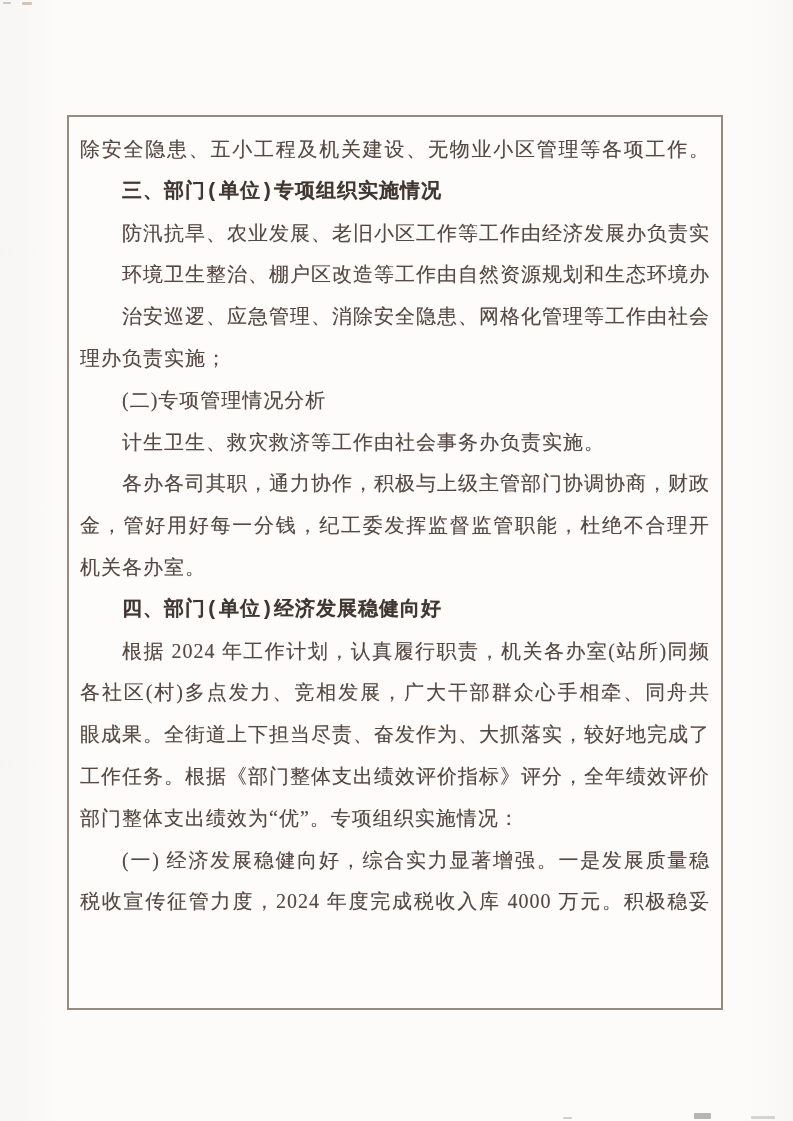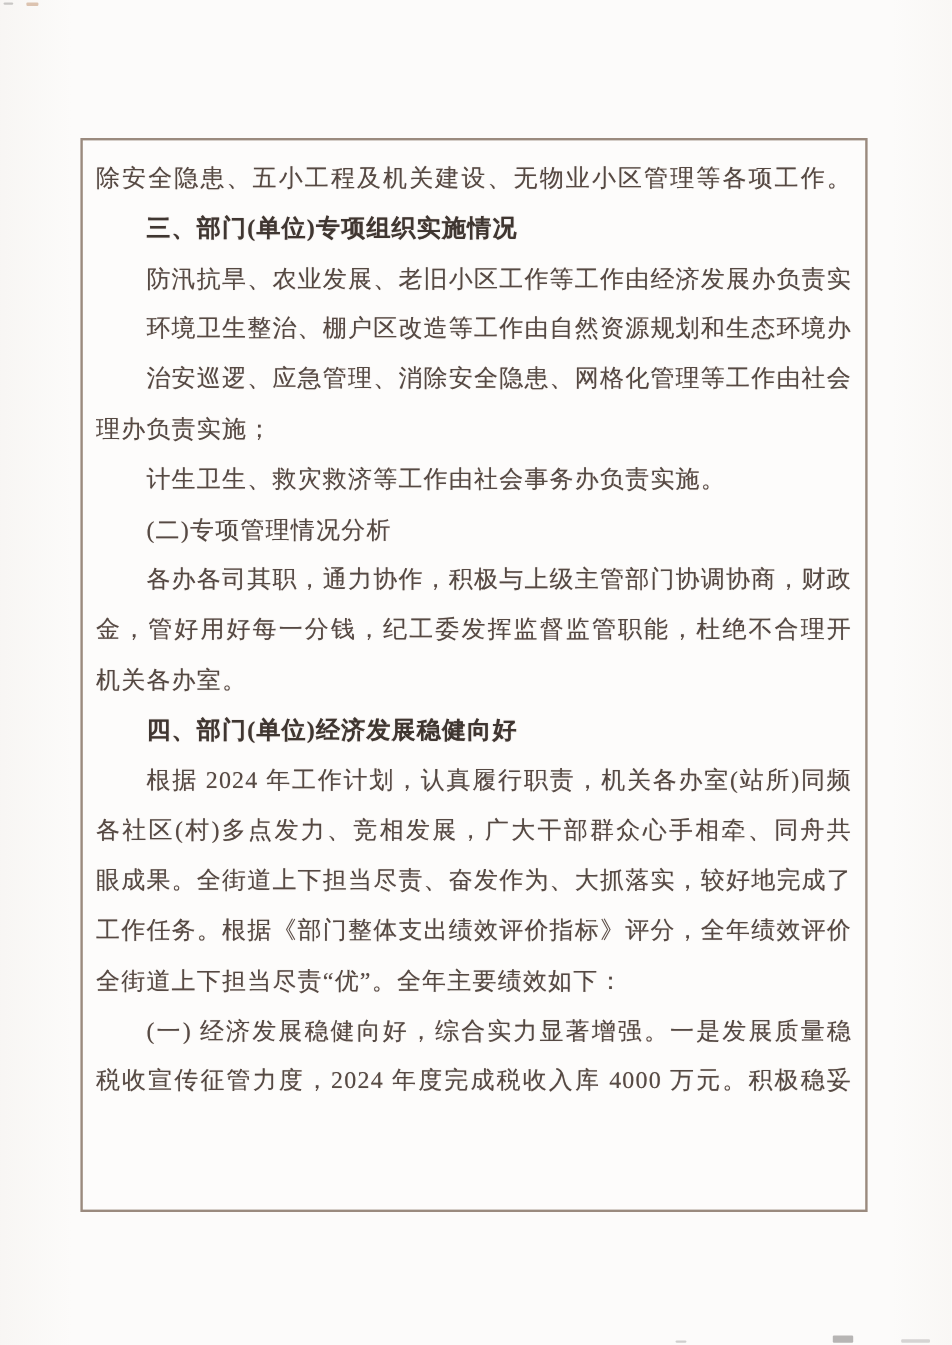--- a/index.html
+++ b/index.html
@@ -50,20 +50,21 @@
     text-align-last: justify;
     text-justify: inter-character;
   }
   .line.indent {
     padding-left: 42px;
   }
   .line.bold {
     font-weight: bold;
     color: #3f3631;
     text-shadow: 0 0 0.8px rgba(90, 64, 55, 0.55);
+    font-family: Liberation Mono, monospace;
   }
   .artifact {
     position: absolute;
     border-radius: 1px;
   }
   .art-top-1   { left: 3px;   top: 2px;    width: 8px;  height: 2px; background: #c9c7c5; }
   .art-top-2   { left: 22px;  top: 2px;    width: 10px; height: 3px; background: #dcc3b0; }
   .art-bot-1   { left: 563px; top: 1117px; width: 9px;  height: 2px; background: #d0cfce; }
   .art-bot-2   { left: 694px; top: 1113px; width: 17px; height: 6px; background: #b7b5b4; }
   .art-bot-3   { left: 751px; top: 1116px; width: 24px; height: 3px; background: #d6d4d3; }
@@ -77,31 +78,31 @@
 <span class="artifact art-top-2"></span>
 
 <div class="doc-box">
   <div>
       <div class="line fill">除安全隐患、五小工程及机关建设、无物业小区管理等各项工作。2024 年项目支出</div>
       <div class="line indent bold">三、部门(单位)专项组织实施情况</div>
       <div class="line indent">防汛抗旱、农业发展、老旧小区工作等工作由经济发展办负责实施；</div>
       <div class="line indent fill">环境卫生整治、棚户区改造等工作由自然资源规划和生态环境办公室负责实施：</div>
       <div class="line indent fill">治安巡逻、应急管理、消除安全隐患、网格化管理等工作由社会治安和应急管</div>
       <div class="line">理办负责实施；</div>
+      <div class="line indent">(二)专项管理情况分析</div>
       <div class="line indent">计生卫生、救灾救济等工作由社会事务办负责实施。</div>
-      <div class="line indent">(二)专项管理情况分析</div>
       <div class="line indent fill">各办各司其职，通力协作，积极与上级主管部门协调协商，财政所积极争取资</div>
       <div class="line fill">金，管好用好每一分钱，纪工委发挥监督监管职能，杜绝不合理开支，使财政资金</div>
       <div class="line">机关各办室。</div>
       <div class="line indent bold">四、部门(单位)经济发展稳健向好</div>
       <div class="line indent fill">根据 2024 年工作计划，认真履行职责，机关各办室(站所)同频共振、比学赶超，</div>
       <div class="line fill">各社区(村)多点发力、竞相发展，广大干部群众心手相牵、同舟共济，共同缔造了亮</div>
       <div class="line fill">眼成果。全街道上下担当尽责、奋发作为、大抓落实，较好地完成了年初确定的各项</div>
       <div class="line fill">工作任务。根据《部门整体支出绩效评价指标》评分，全年绩效评价总评分为 92 分，</div>
-      <div class="line">全街道上下担当尽责“优”。全年主要绩效如下：</div>
+      <div class="line">部门整体支出绩效为“优”。专项组织实施情况：</div>
       <div class="line indent fill">(一) 经济发展稳健向好，综合实力显著增强。一是发展质量稳步提升。强化</div>
       <div class="line fill">税收宣传征管力度，2024 年度完成税收入库 4000 万元。积极稳妥推进社区债务化</div>
     </div>
 </div>
 
 <span class="artifact art-bot-1"></span>
 <span class="artifact art-bot-2"></span>
 <span class="artifact art-bot-3"></span>
 
 </body></html>

